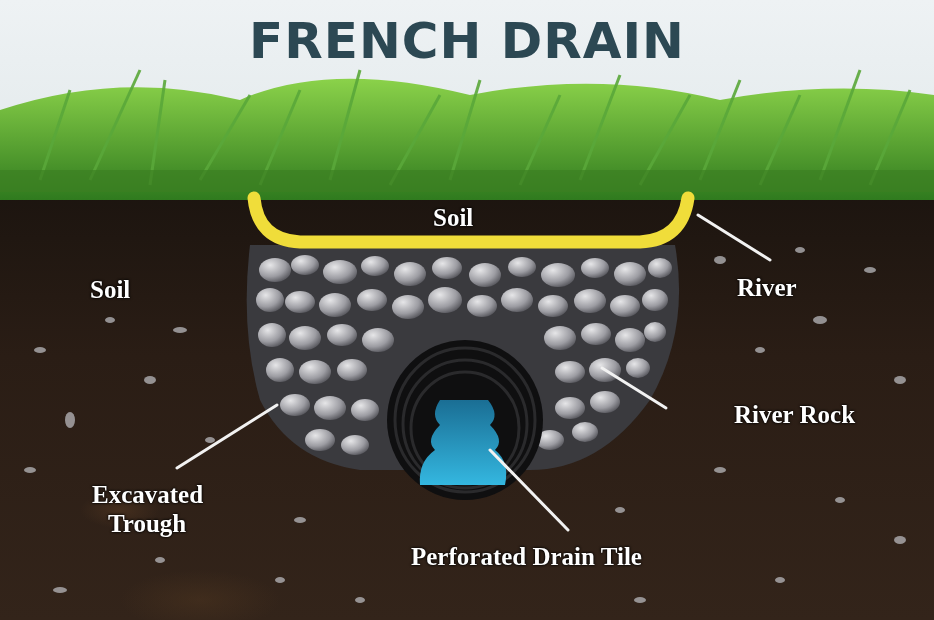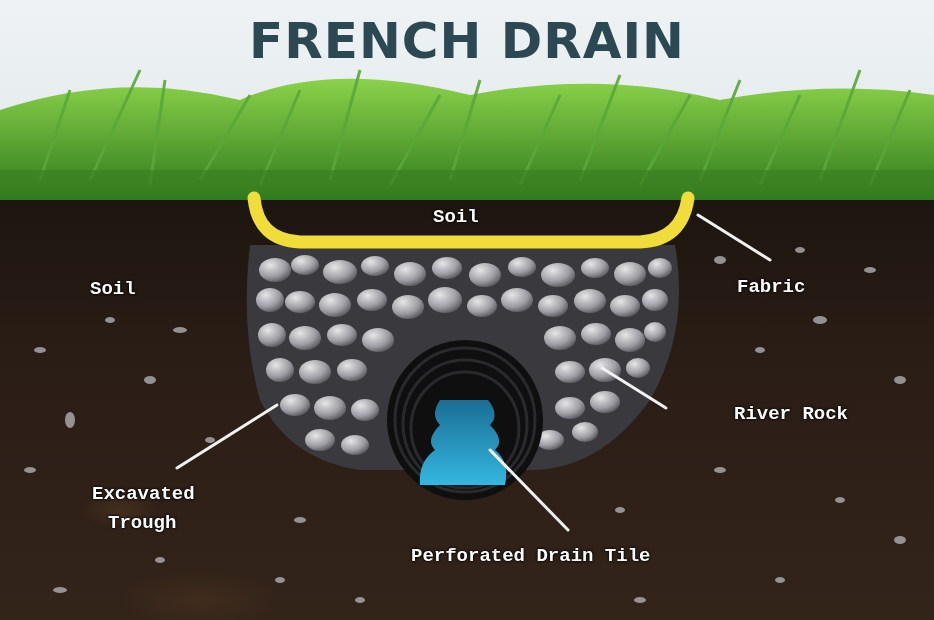--- a/index.html
+++ b/index.html
@@ -7,21 +7,21 @@
   .stage{position:relative;width:934px;height:620px;overflow:hidden;}
   .sky{position:absolute;left:0;top:0;width:934px;height:120px;background:linear-gradient(#eef2f4,#e6ecee);}
   .title{position:absolute;left:0;top:12px;width:934px;text-align:center;font-weight:bold;font-size:50px;letter-spacing:1px;color:#2c4853;}
   .soil{position:absolute;left:0;top:180px;width:934px;height:440px;
     background:
       radial-gradient(ellipse 40px 18px at 120px 330px,rgba(90,60,35,.5),transparent),
       radial-gradient(ellipse 60px 22px at 760px 470px,rgba(90,60,35,.45),transparent),
       radial-gradient(ellipse 80px 30px at 200px 420px,rgba(80,55,32,.45),transparent),
       linear-gradient(#1b140f,#2a1d15 40%,#33241a);}
   svg{position:absolute;left:0;top:0;}
-  .lbl{position:absolute;color:#fff;font-weight:bold;font-family:Liberation Mono, monospace;text-shadow:0 0 3px #000,0 0 2px #000;font-size:19px;line-height:29px;}
+  .lbl{position:absolute;color:#fff;font-weight:bold;font-family:Liberation Serif, serif;text-shadow:0 0 3px #000,0 0 2px #000;font-size:25px;line-height:29px;}
 </style>
 </head>
 <body>
 
 <div class="stage">
   <div class="sky"></div>
   <div class="soil"></div>
 
   <svg width="934" height="620">
     <defs>
@@ -157,20 +157,20 @@
       <line x1="602" y1="368" x2="666" y2="408"></line>
       <line x1="277" y1="405" x2="177" y2="468"></line>
       <line x1="490" y1="450" x2="568" y2="530"></line>
     </g>
   </svg>
 
   <div class="title">FRENCH DRAIN</div>
 
   <div class="lbl" style="left:433px;top:203px;">Soil</div>
   <div class="lbl" style="left:90px;top:275px;">Soil</div>
-  <div class="lbl" style="left:737px;top:273px;">Fabric</div>
+  <div class="lbl" style="left:737px;top:273px;">River</div>
   <div class="lbl" style="left:694px;top:400px;margin-left:40px;">River Rock</div>
   <div class="lbl" style="left:411px;top:542px;">Perforated Drain Tile</div>
   <div class="lbl" style="left:92px;top:480px;">
     <div>Excavated</div>
     <div style="padding-left:16px;">Trough</div>
   </div>
 </div>
 
 </body></html>

